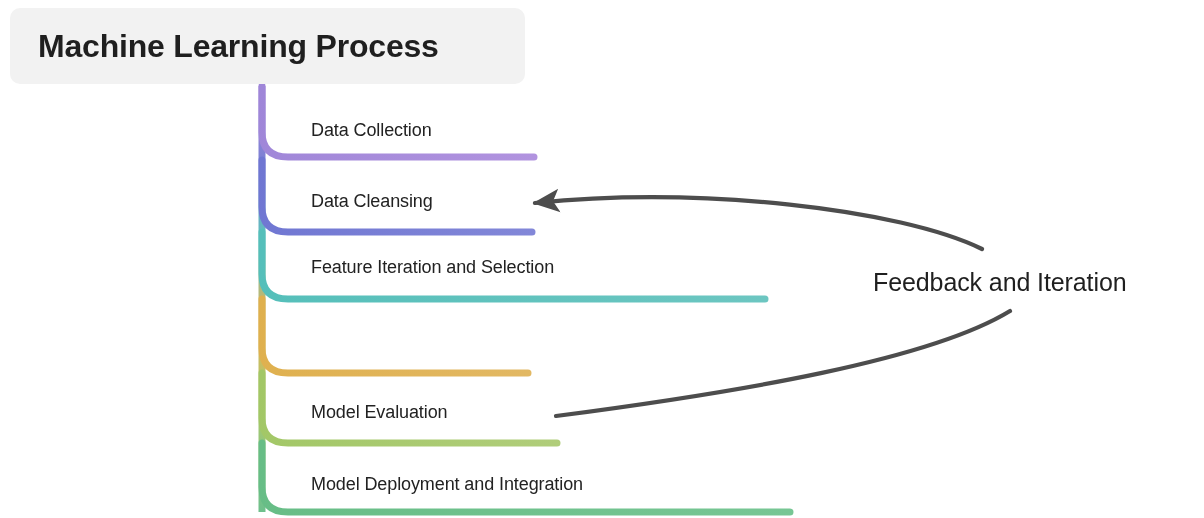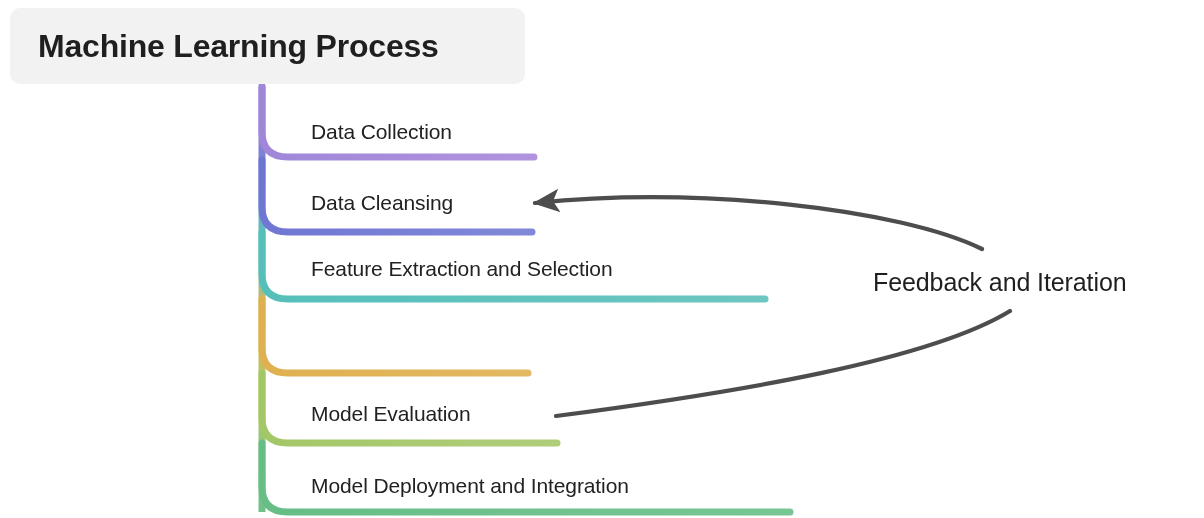--- a/index.html
+++ b/index.html
@@ -55,21 +55,21 @@
     display: flex;
     align-items: center;
     font-size: 32px;
     font-weight: 700;
     color: #1f1f1f;
     letter-spacing: -0.2px;
     white-space: nowrap;
   }
   .node-label {
     position: absolute;
-    font-size: 21px;
+    font-size: 18px;
     font-weight: 400;
     color: #222222;
     white-space: nowrap;
     letter-spacing: -0.1px;
     line-height: 1;
   }
   .feedback-label {
     position: absolute;
     left: 873px;
     top: 270px;
@@ -149,21 +149,21 @@
 
   <div class="layer-text">
 
     <div class="title-box"></div>
     <div class="title-text">Machine Learning Process</div>
 
     <div class="node-label" style="left:311px; top:121px;">Data Collection</div>
 
     <div class="node-label" style="left:311px; top:192px;">Data Cleansing</div>
 
-    <div class="node-label" style="left:311px; top:258px;">Feature Extraction and Selection</div>
+    <div class="node-label" style="left:311px; top:258px;">Feature Iteration and Selection</div>
 
 
     <div class="node-label" style="left:311px; top:475px;">Model Deployment and Integration</div>
 
     <div class="node-label" style="left:311px; top:403px;">Model Evaluation</div>
 
     <div class="feedback-label">Feedback and Iteration</div>
 
   </div>
 </div>

